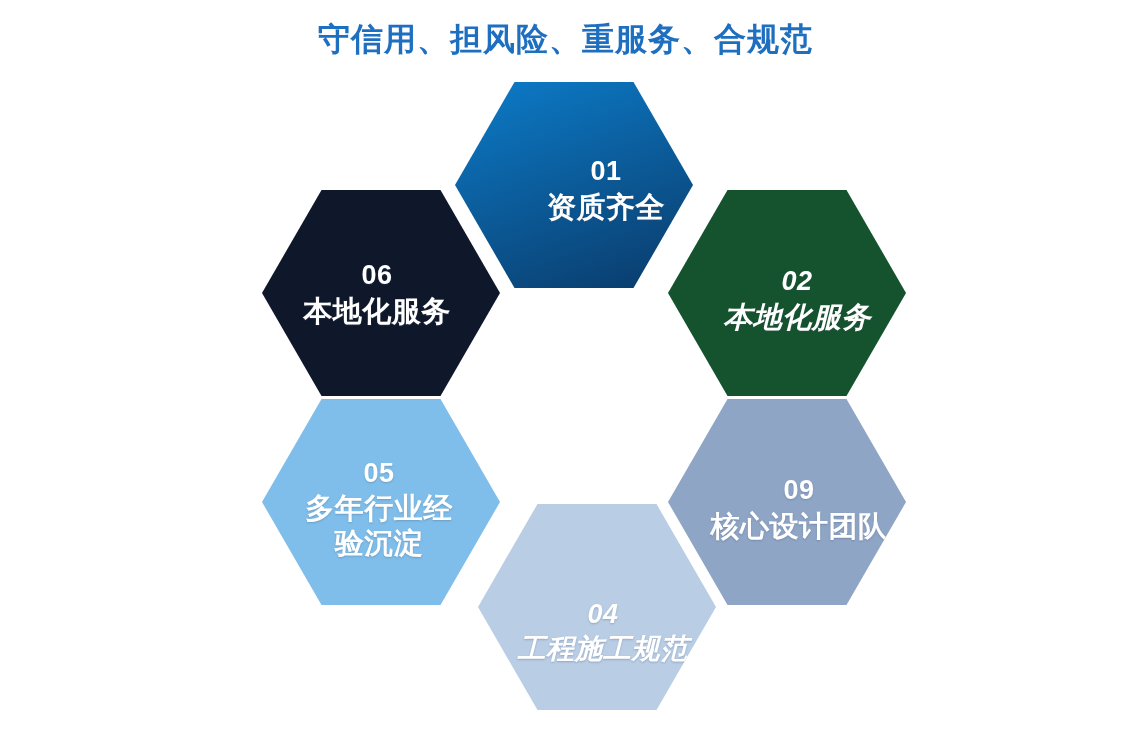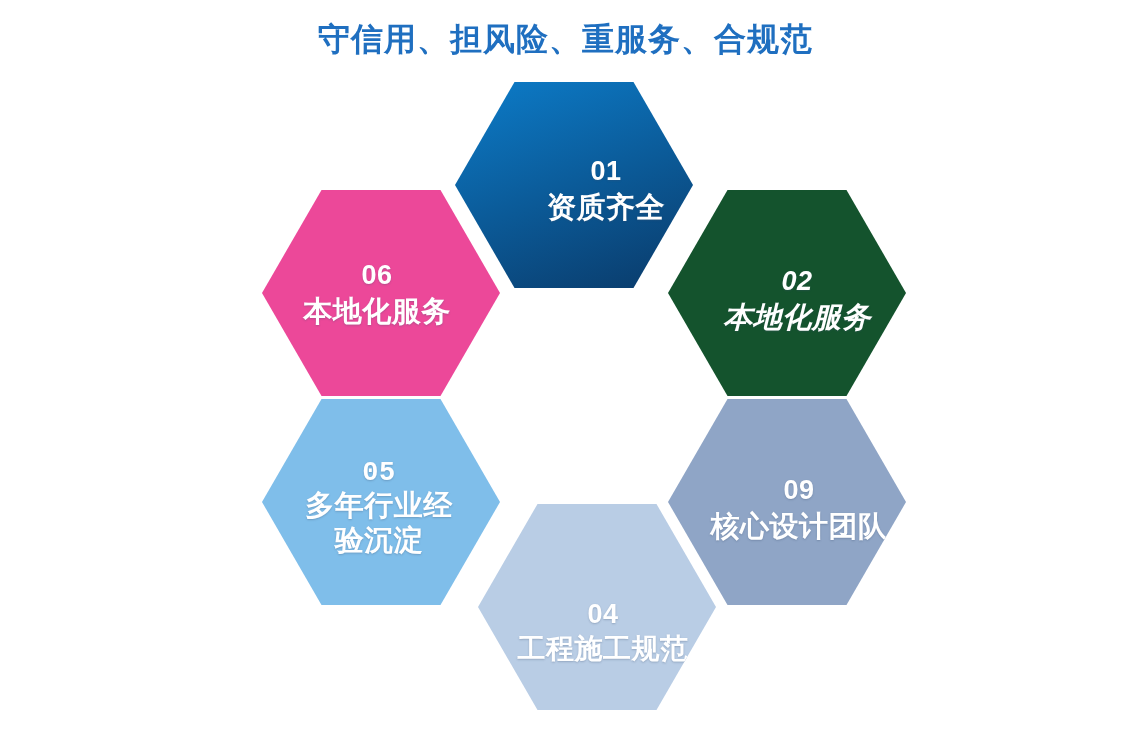--- a/index.html
+++ b/index.html
@@ -80,21 +80,21 @@
   #hex-03 { left: 668px; top: 399px; }
   #hex-04 { left: 478px; top: 504px; }
   #hex-05 { left: 262px; top: 399px; }
   #hex-06 { left: 262px; top: 190px; }
 
   
   #hex-01 { z-index: 6; }
   #hex-02 { z-index: 5; }
   #hex-06 { z-index: 5; }
   #hex-03 { z-index: 4; }
-  #hex-05 { z-index: 4; font-family: Liberation Mono, monospace; }
+  #hex-05 { z-index: 4; }
   #hex-04 { z-index: 3; }
 
   
   #hex-01 .stack { transform: translate(8px, 6px); margin-left: 48px; }
   #hex-02 .stack { transform: translate(10px, 8px); }
   #hex-03 .stack { transform: translate(12px, 8px); }
   #hex-04 .stack { transform: translate(6px, 26px); }
   #hex-05 .stack { transform: translate(-2px, 8px); }
   #hex-06 .stack { transform: translate(-4px, 2px); }
 
@@ -125,36 +125,36 @@
       </div>
     </div>
 
     <div class="hex" id="hex-03" style="background: rgb(143, 165, 198);">
       <div class="stack">
         <div class="num">09</div>
         <div class="cap">核心设计团队</div>
       </div>
     </div>
 
-    <div class="hex" id="hex-04" style="background: rgb(185, 205, 229);">
+    <div class="hex" id="hex-04" style="background: rgb(185, 205, 229); font-style: italic;">
       <div class="stack">
         <div class="num">04</div>
         <div class="cap">工程施工规范</div>
       </div>
     </div>
 
     <div class="hex" id="hex-05" style="background: rgb(127, 190, 234);">
       <div class="stack">
         <div class="num">05</div>
         <div class="cap">多年行业经
 验沉淀</div>
       </div>
     </div>
 
-    <div class="hex" id="hex-06" style="background: #ec4899;">
+    <div class="hex" id="hex-06" style="background: #0f172a;">
       <div class="stack">
         <div class="num">06</div>
         <div class="cap">本地化服务</div>
       </div>
     </div>
 
   </div>
 </div>
 
 </body></html>

